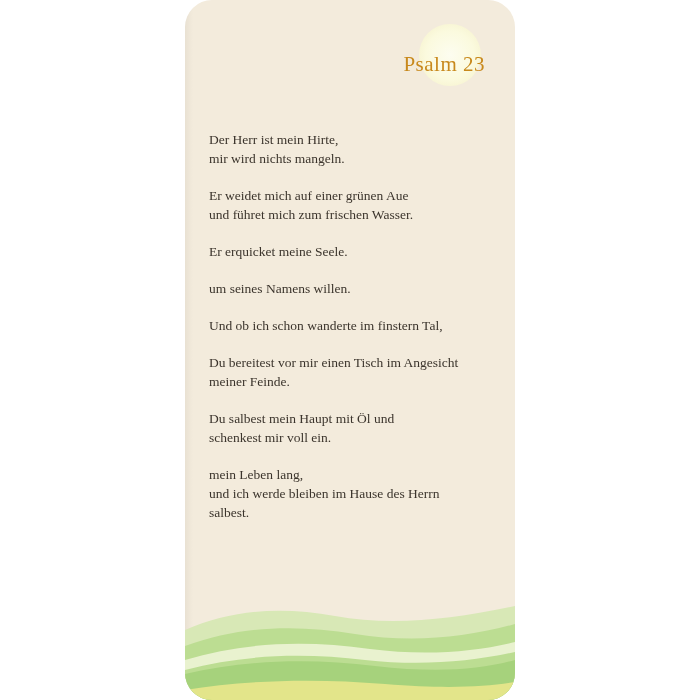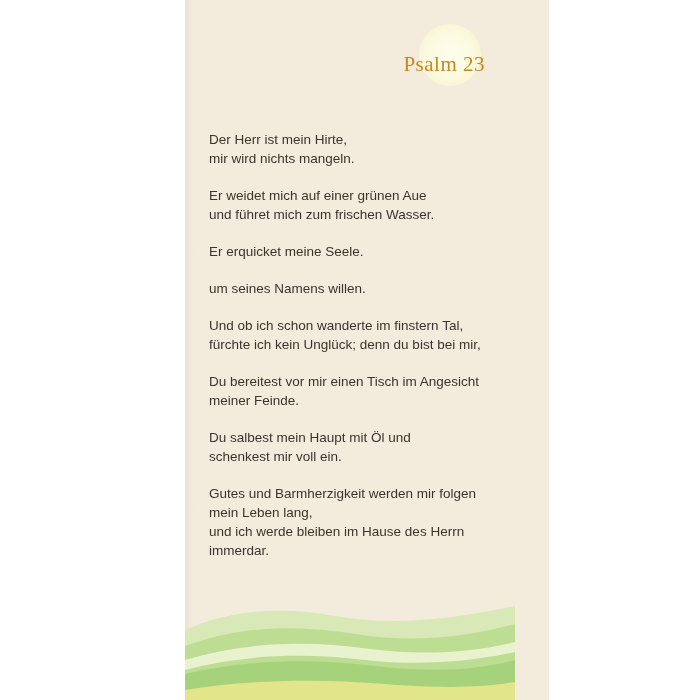--- a/index.html
+++ b/index.html
@@ -17,24 +17,25 @@
     height: 700px;
     overflow: hidden;
     background: #ffffff;
   }
 
   
   .card {
     position: absolute;
     left: 185px;
     top: 0;
-    width: 364px;
+    width: 330px;
     height: 700px;
     background: #f3ebdc;
     overflow: hidden;
+    border-radius: 27px;
   }
 
   
   .card-edge {
     position: absolute;
     left: 0;
     top: 0;
     width: 8px;
     height: 100%;
     background: linear-gradient(to right, rgba(0,0,0,0.045), rgba(0,0,0,0));
@@ -62,21 +63,21 @@
     font-size: 21px;
     letter-spacing: 0.5px;
     color: #c8891c;
   }
 
   .verses {
     position: absolute;
     left: 24px;
     top: 130px;
     width: 288px;
-    font-family: Liberation Sans, sans-serif;
+    font-family: Liberation Serif, serif;
     font-size: 13.5px;
     line-height: 19px;
     color: #3b342c;
   }
 
   .verse {
     margin: 0 0 18px 0;
   }
   .verse:last-child {
     margin-bottom: 0;
@@ -128,38 +129,36 @@
       <p class="verse">
         <span class="line">Er erquicket meine Seele.</span>
       </p>
 
       <p class="verse">
         <span class="line">um seines Namens willen.</span>
       </p>
 
       <p class="verse">
         <span class="line">Und ob ich schon wanderte im finstern Tal,</span>
-        <span class="line">fürchte ich kein Unglück; denn du bist bei mir,</span>
       </p>
 
       <p class="verse">
         <span class="line">Du bereitest vor mir einen Tisch im Angesicht</span>
         <span class="line">meiner Feinde.</span>
       </p>
 
       <p class="verse">
         <span class="line">Du salbest mein Haupt mit Öl und</span>
         <span class="line">schenkest mir voll ein.</span>
       </p>
 
       <p class="verse">
-        <span class="line">Gutes und Barmherzigkeit werden mir folgen</span>
         <span class="line">mein Leben lang,</span>
         <span class="line">und ich werde bleiben im Hause des Herrn</span>
-        <span class="line">immerdar.</span>
+        <span class="line">salbest.</span>
       </p>
 
     </div>
 
     <div class="landscape">
       <svg viewBox="0 0 330 110" preserveAspectRatio="none" xmlns="http://www.w3.org/2000/svg">
 
         <path d="M0,40 C45,20 95,16 150,26 C205,36 265,30 330,16 L330,110 L0,110 Z" fill="#d8e8b6"></path>
 
         <path d="M0,56 C55,36 110,34 170,44 C225,53 280,48 330,34 L330,110 L0,110 Z" fill="#bcdd92"></path>

